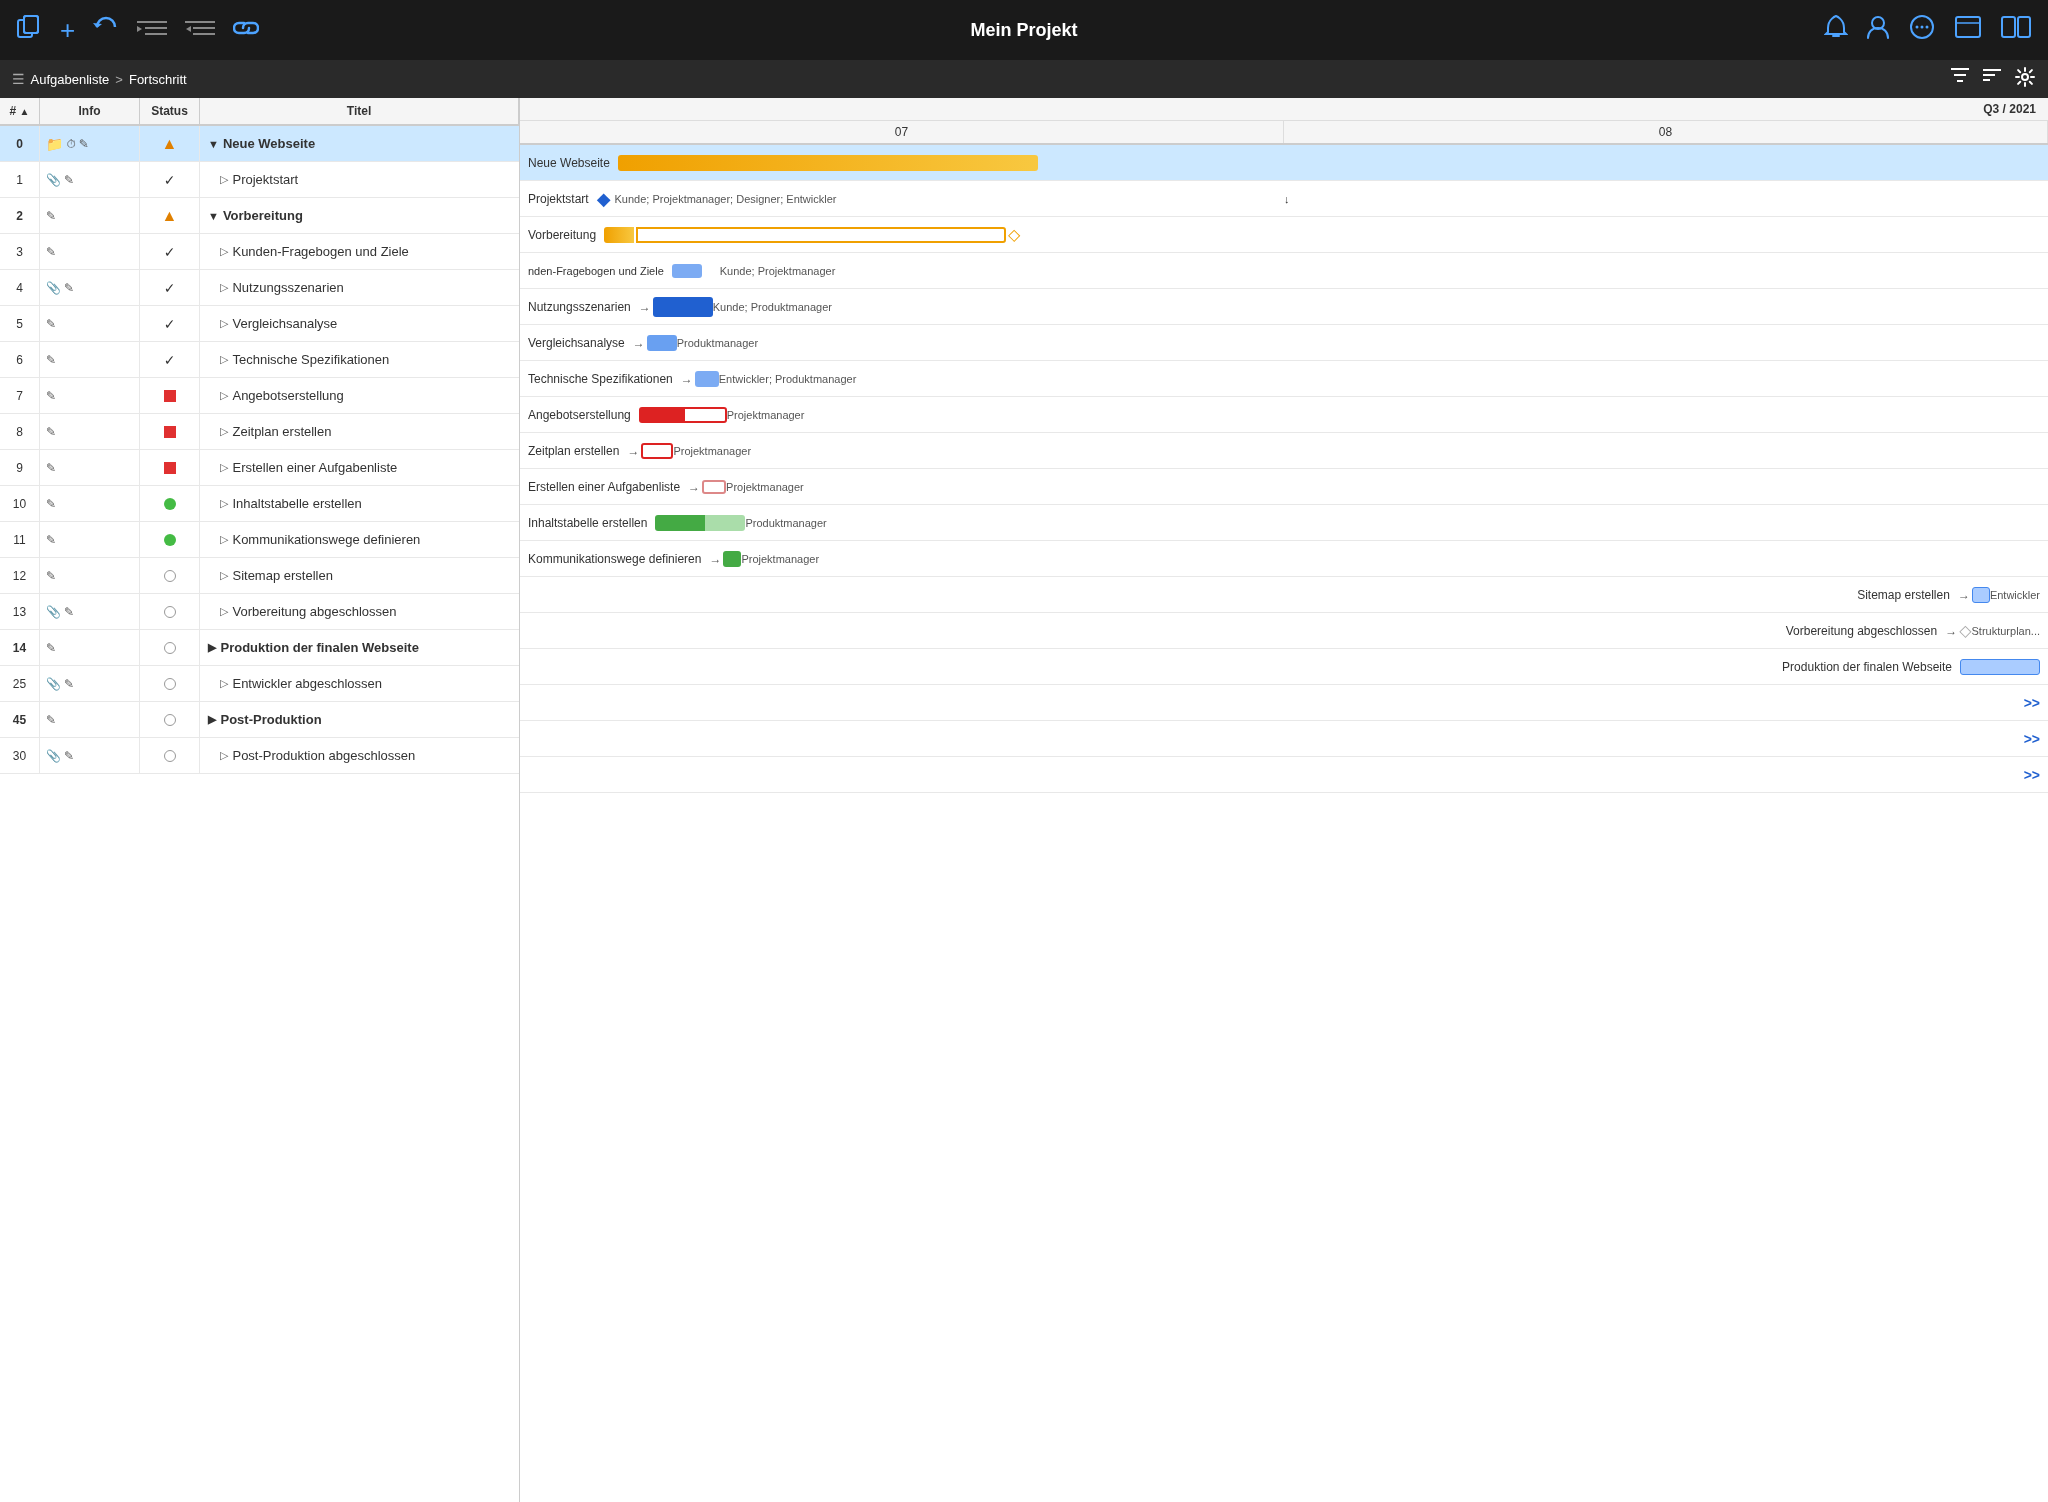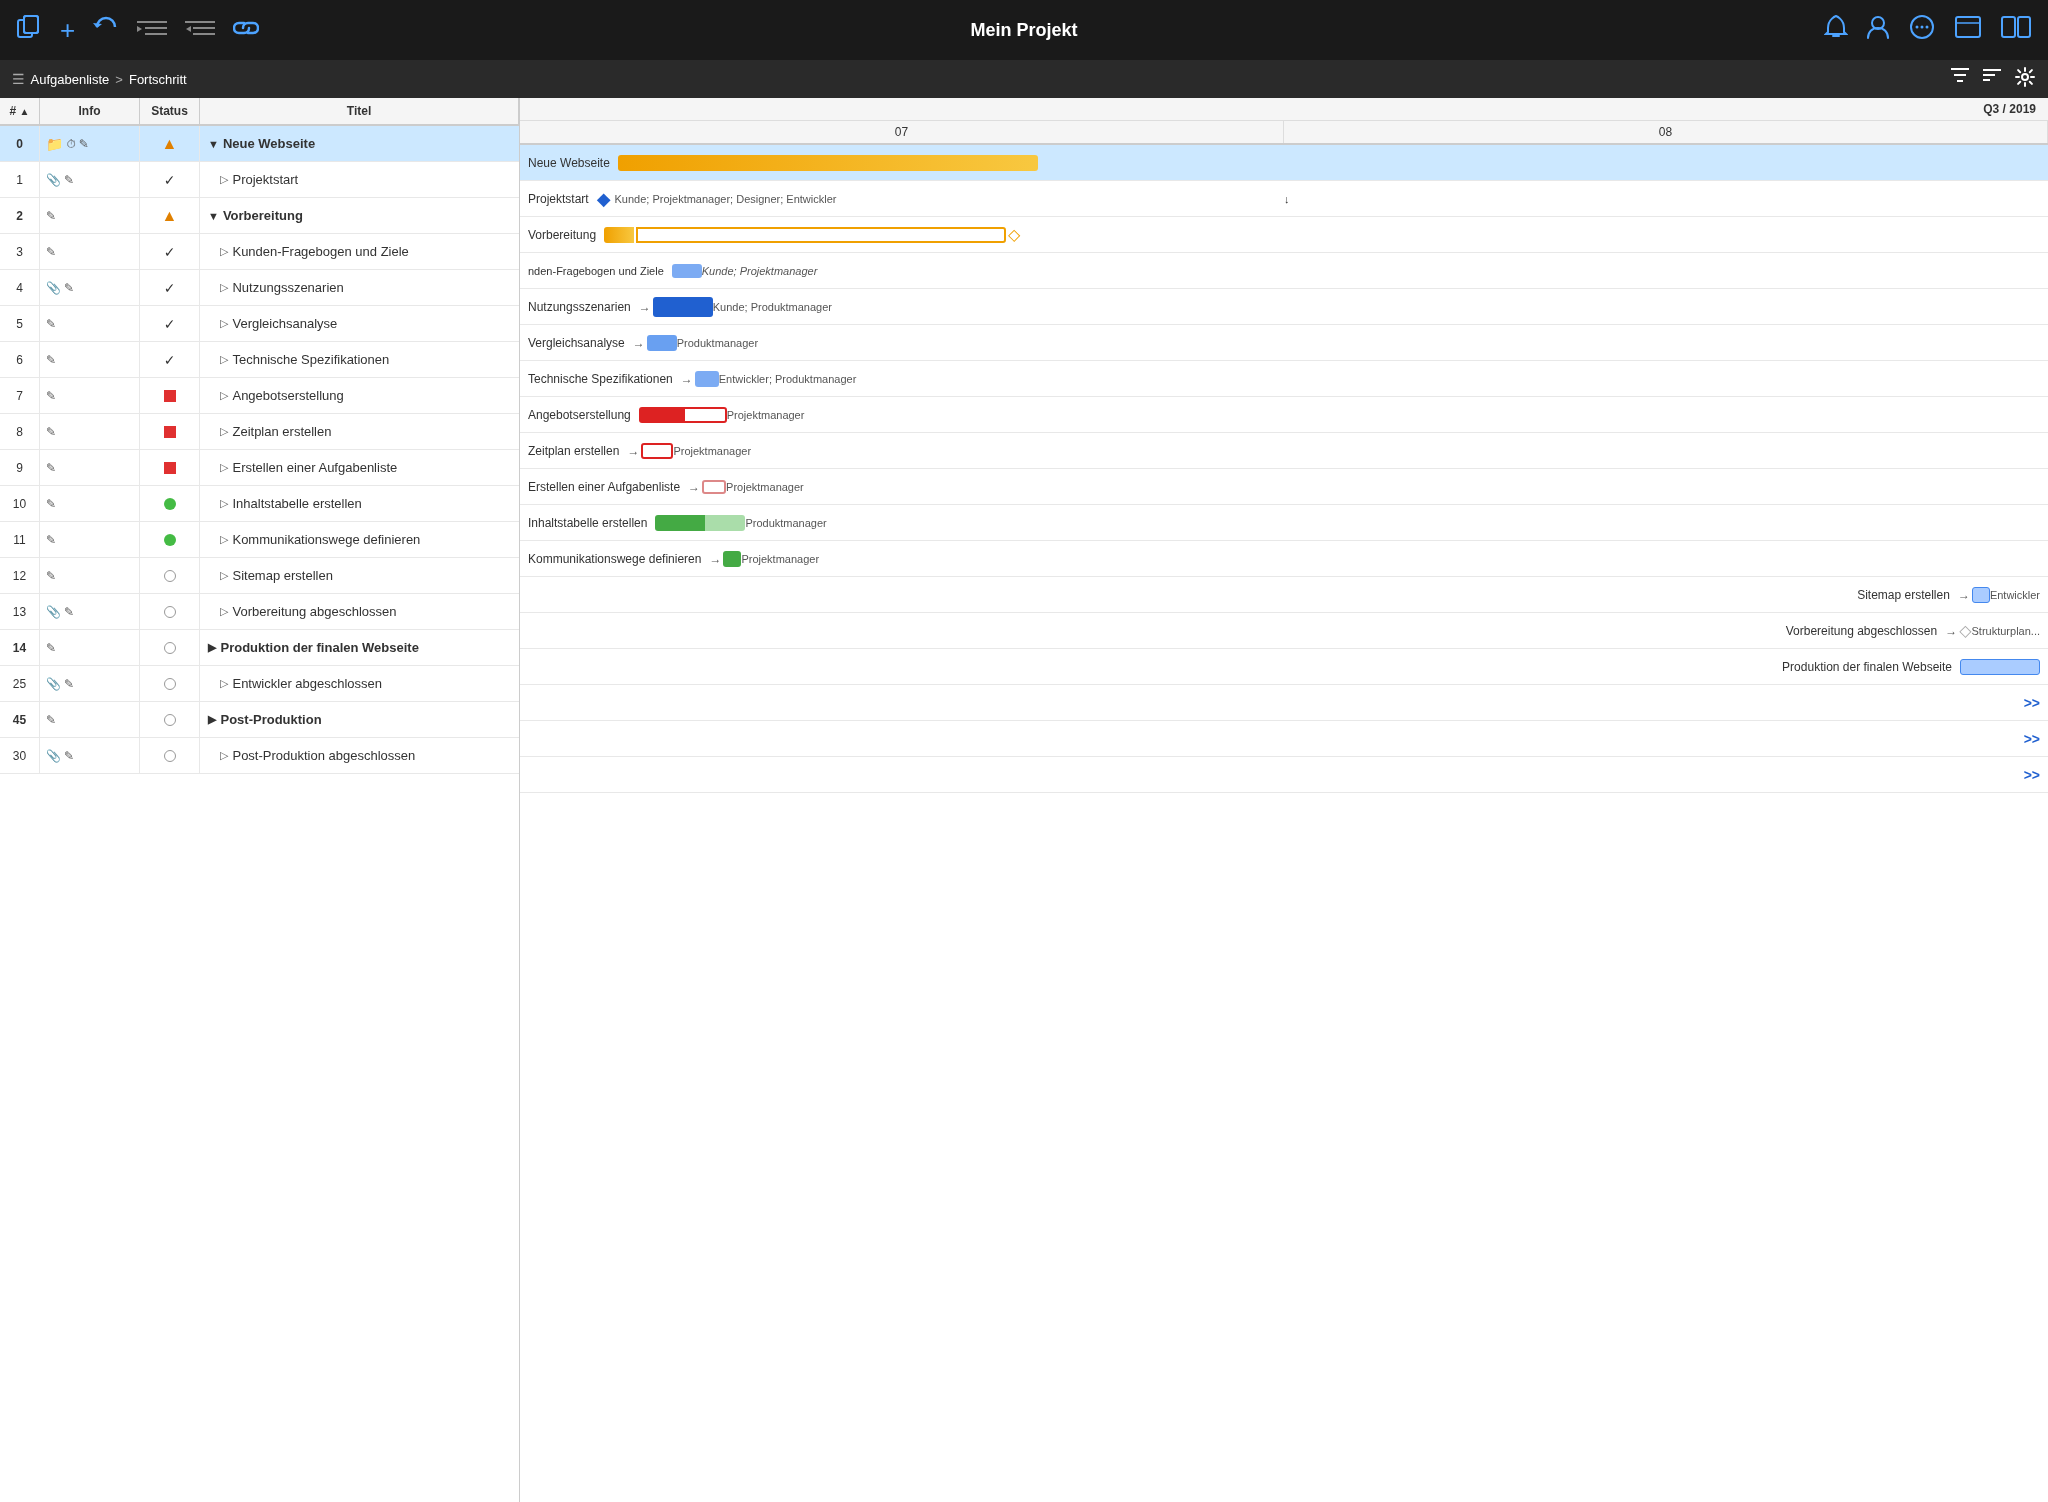--- a/index.html
+++ b/index.html
@@ -603,21 +603,21 @@
         <span class="play-right">▷</span>
         <span>Post-Produktion abgeschlossen</span>
       </div>
     </div>
 
   </div>
 
   <div id="right-gantt">
     <div class="gantt-header">
       <div class="gantt-quarter">
-        <div class="gantt-quarter-label">Q3 / 2019</div>
+        <div class="gantt-quarter-label">Q3 / 2021</div>
       </div>
       <div class="gantt-months">
         <div class="gantt-month">07</div>
         <div class="gantt-month">08</div>
       </div>
     </div>
 
     <div class="gantt-body">
 
       <div class="gantt-row" style="background:#cce8ff;">
@@ -638,21 +638,21 @@
         <span class="gantt-task-label">Vorbereitung</span>
         <div style="display:flex;align-items:center;gap:2px;">
           <div style="width:30px;height:16px;background:linear-gradient(to right,#f0a000,#f8c840);border-radius:3px 0 0 3px;"></div>
           <div style="width:370px;height:16px;background:white;border:2px solid #f0a000;border-radius:0 3px 3px 0;"></div>
           <span style="color:#f0a000;font-size:16px;">◇</span>
         </div>
       </div>
 
       <div class="gantt-row">
         <span class="gantt-task-label" style="font-size:11px;">nden-Fragebogen und Ziele</span>
-        <div style="display:flex;align-items:center;gap:0;font-style:italic;">
+        <div style="display:flex;align-items:center;gap:18px;">
           <div style="width:30px;height:14px;background:#4488ee;border-radius:3px;opacity:0.7;"></div>
           <span class="resource-label">Kunde; Projektmanager</span>
         </div>
       </div>
 
       <div class="gantt-row">
         <span class="gantt-task-label">Nutzungsszenarien</span>
         <span style="font-size:12px;color:#555;margin-right:2px;">→</span>
         <div style="width:60px;height:20px;background:#2060d0;border-radius:3px;"></div>
         <span class="resource-label">Kunde; Produktmanager</span>

